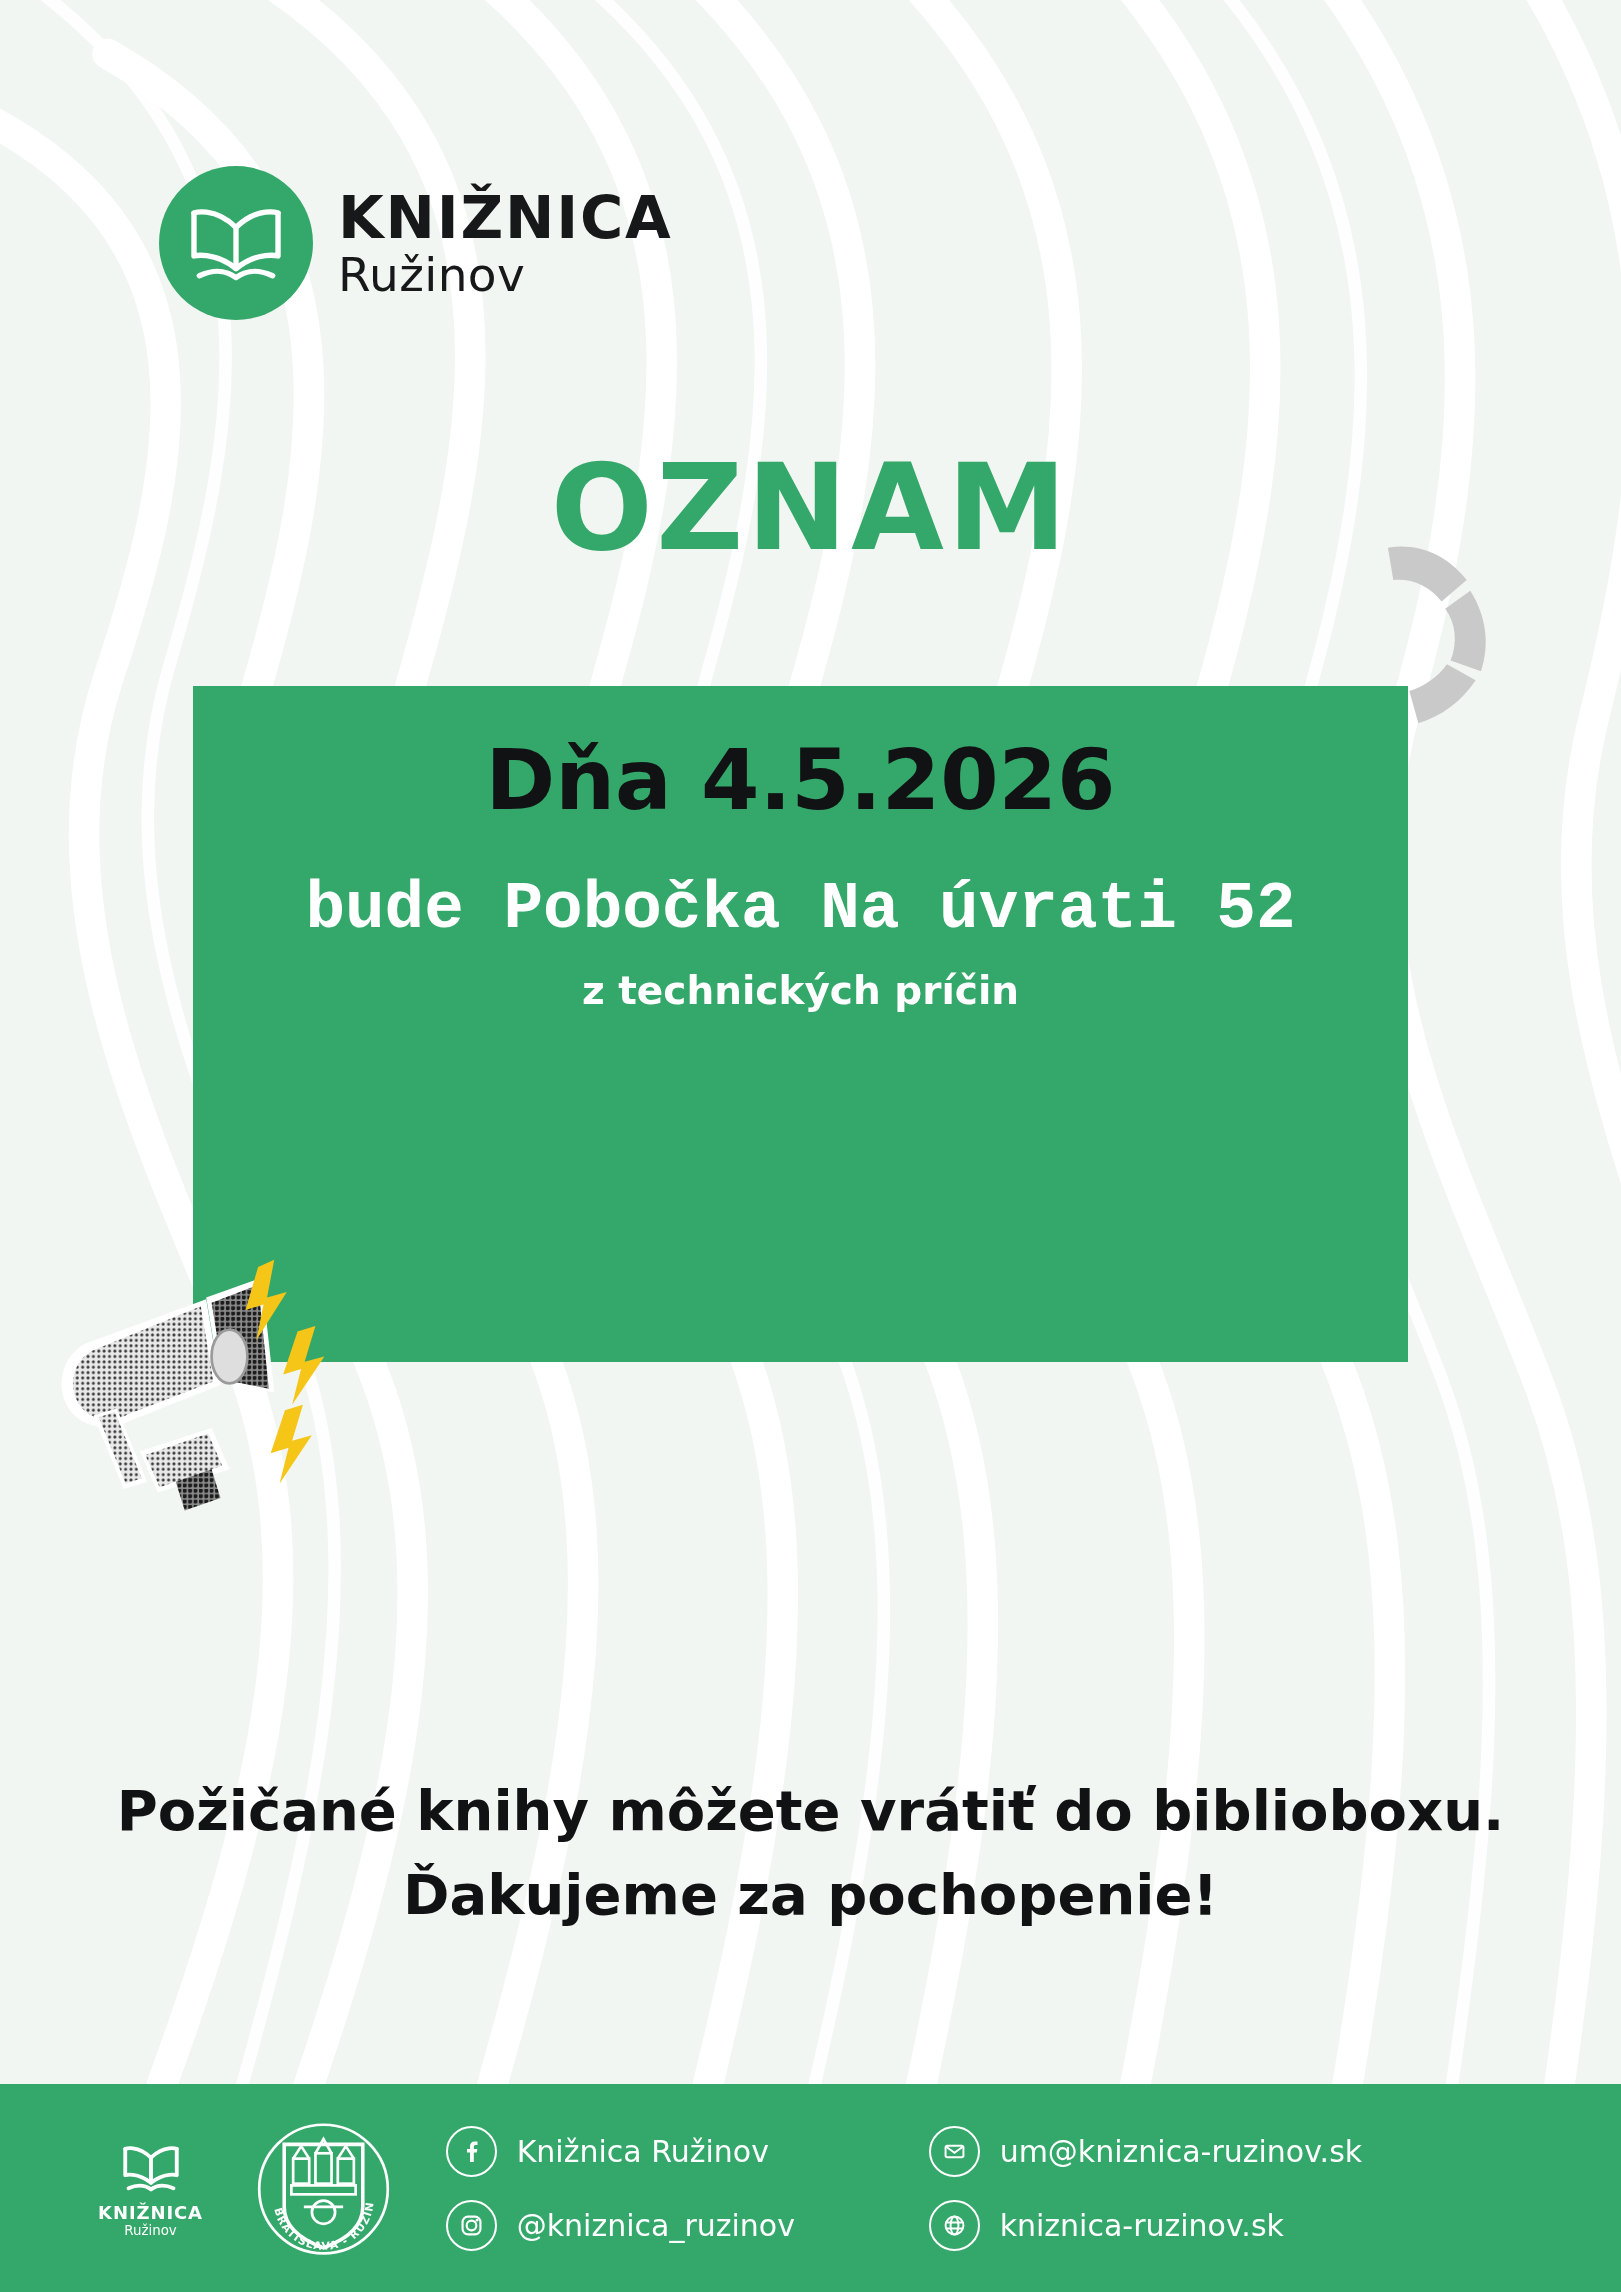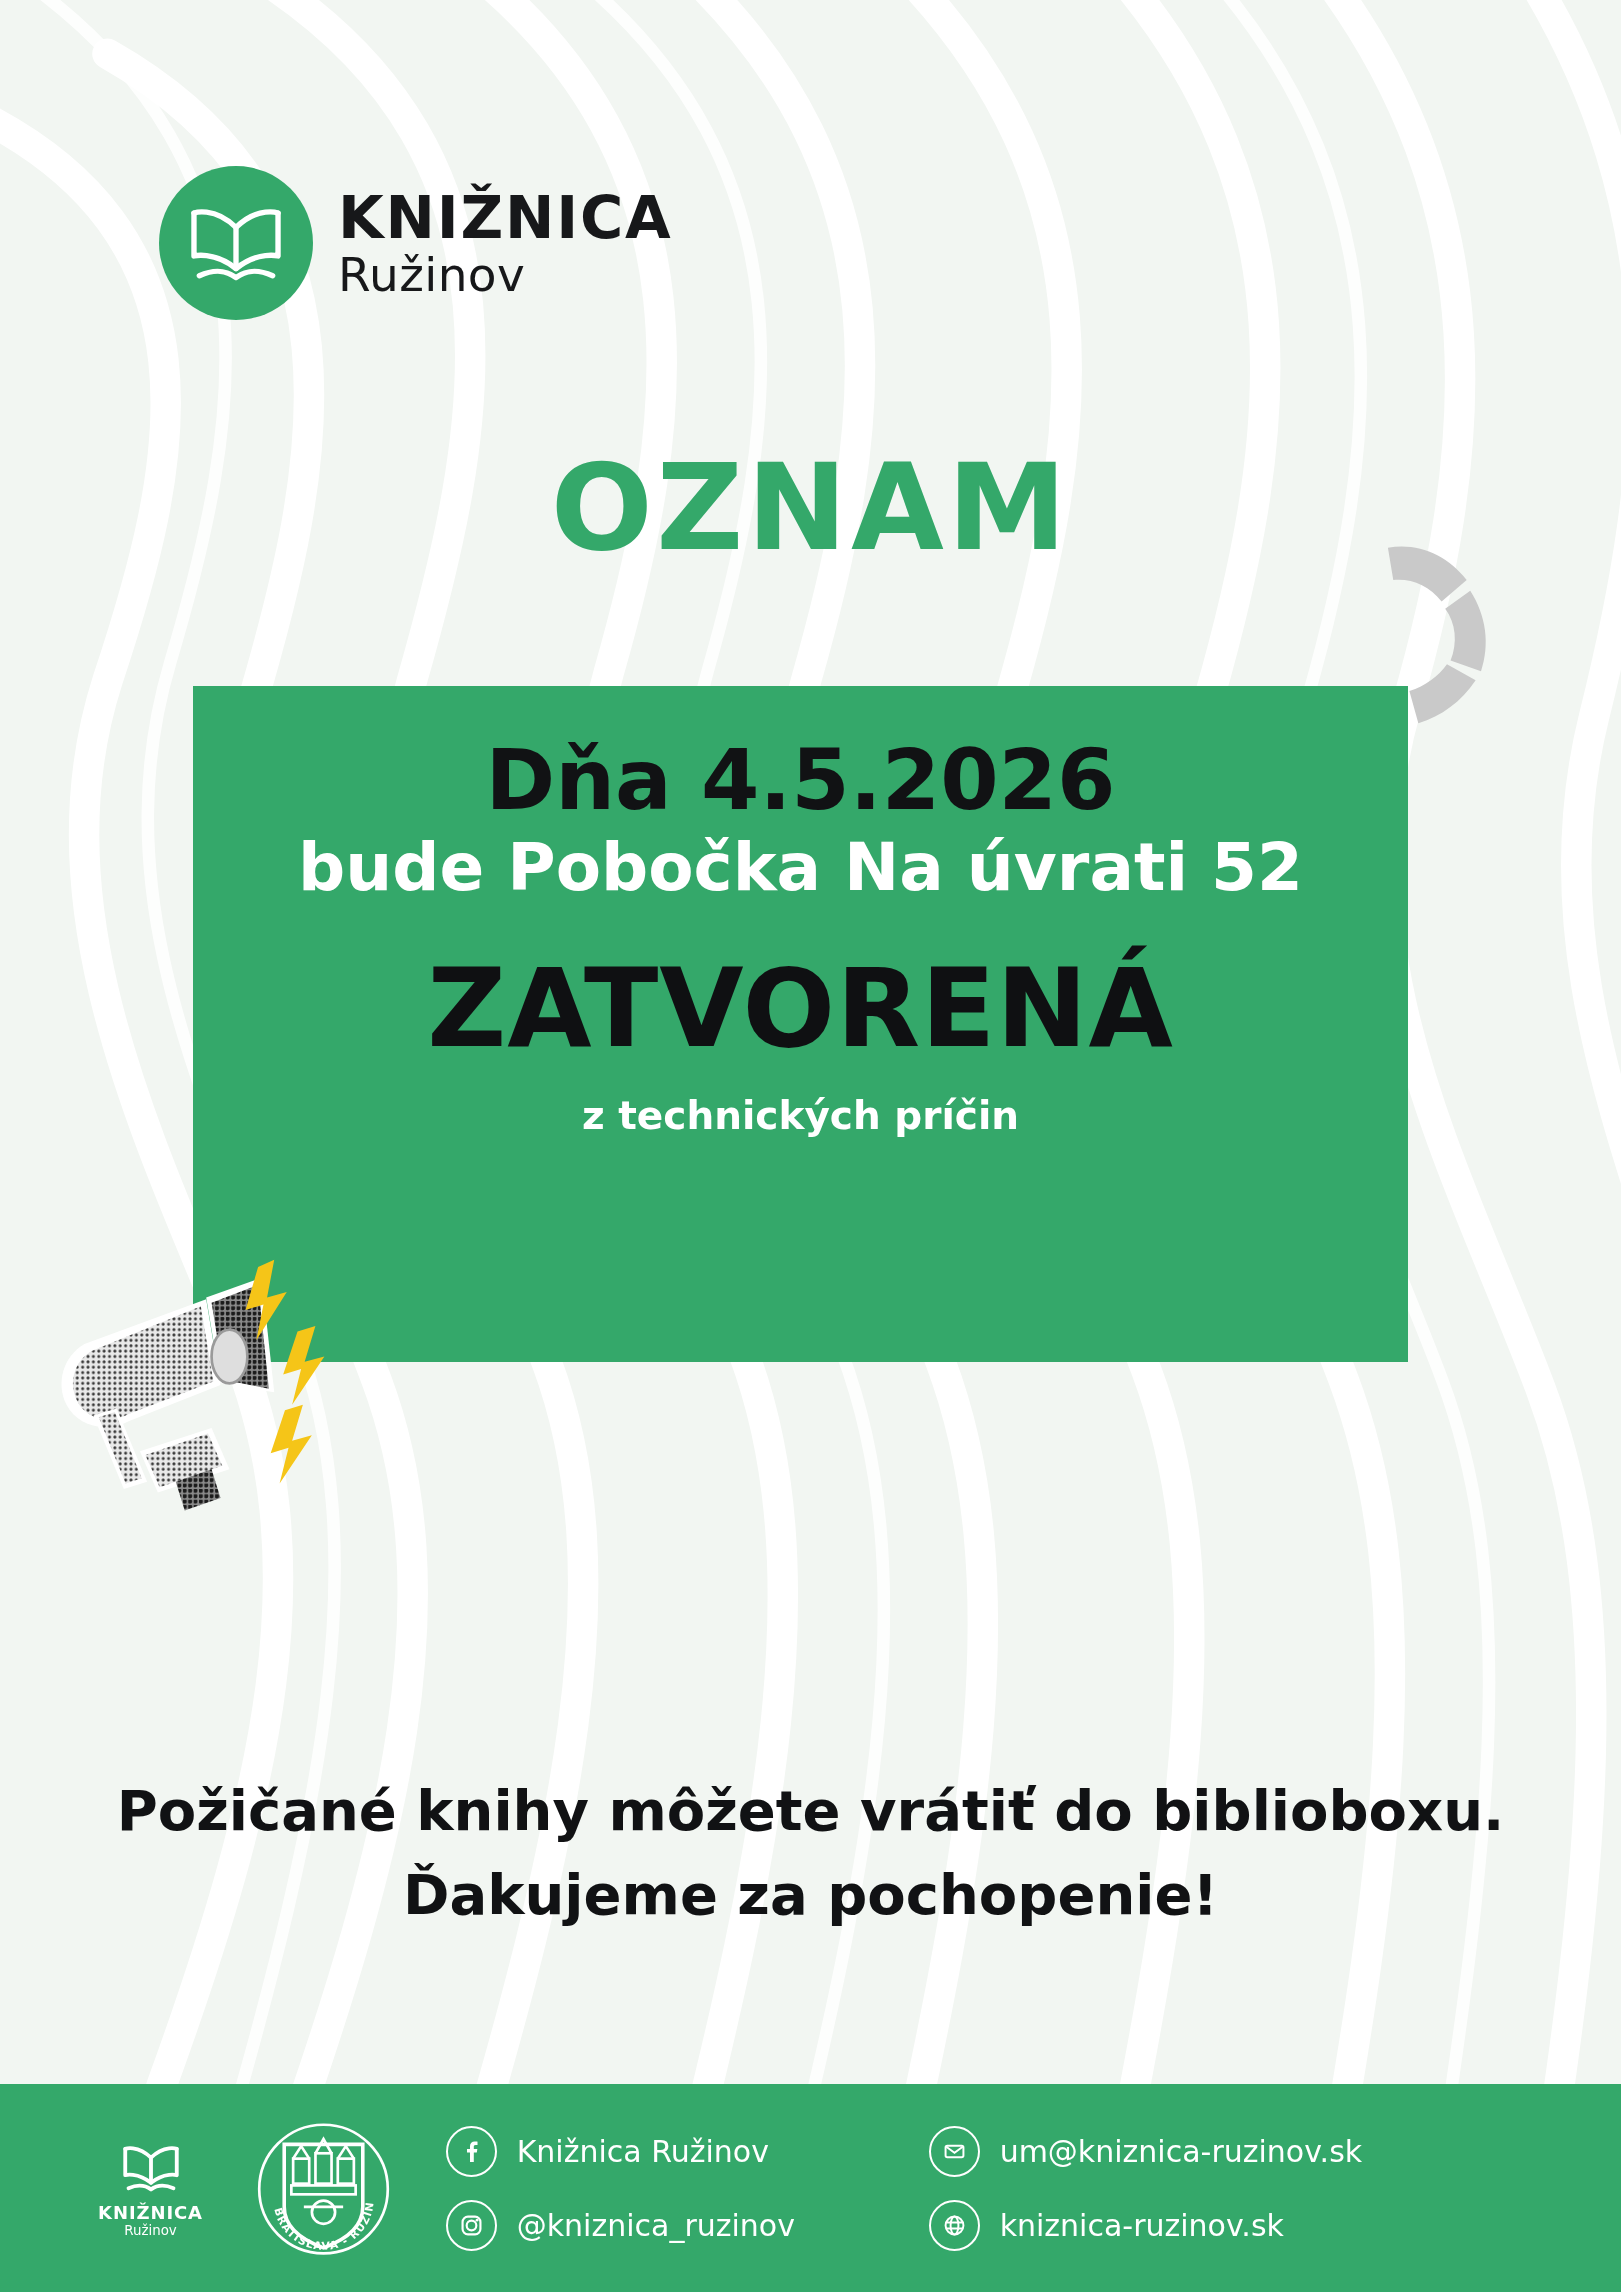--- a/index.html
+++ b/index.html
@@ -105,20 +105,22 @@
     font-size: 84px;
     font-weight: 800;
     color: #111214;
     letter-spacing: 0px;
     margin-top: 10.7px;
   }
   .notice-line2 {
     font-size: 66px;
     font-weight: 800;
     color: #ffffff;
+    margin-top: 43px;
+    font-family: Liberation Mono, monospace;
   }
   .notice-line3 {
     font-size: 109px;
     font-weight: 800;
     color: #0f1012;
     margin-top: 39px;
     letter-spacing: 0.9px;
   }
   .notice-line4 {
     font-size: 39px;
@@ -286,21 +288,20 @@
     <g fill="#c9c9c9">
       <path d="M58,12 C92,6 124,20 146,48 L118,72 C104,54 84,46 64,48 Z"></path>
       <path d="M150,60 C168,88 172,120 162,150 L128,138 C136,118 134,96 122,80 Z"></path>
       <path d="M156,160 C140,184 118,200 92,208 L82,172 C100,166 114,156 124,142 Z"></path>
     </g>
   </svg>
 
   <div class="notice">
     <div class="notice-line1">Dňa 4.5.2026</div>
     <div class="notice-line2">bude Pobočka Na úvrati 52</div>
-    <div class="notice-line3">ZATVORENÁ</div>
     <div class="notice-line4">z technických príčin</div>
   </div>
 
   <svg class="megaphone" viewBox="0 0 420 420" xmlns="http://www.w3.org/2000/svg">
     <defs>
       <pattern id="halft" width="6" height="6" patternUnits="userSpaceOnUse">
         <rect width="6" height="6" fill="#e9e9e9"></rect>
         <circle cx="2" cy="2" r="1.7" fill="#3a3a3a"></circle>
       </pattern>
       <pattern id="halftDark" width="6" height="6" patternUnits="userSpaceOnUse">

